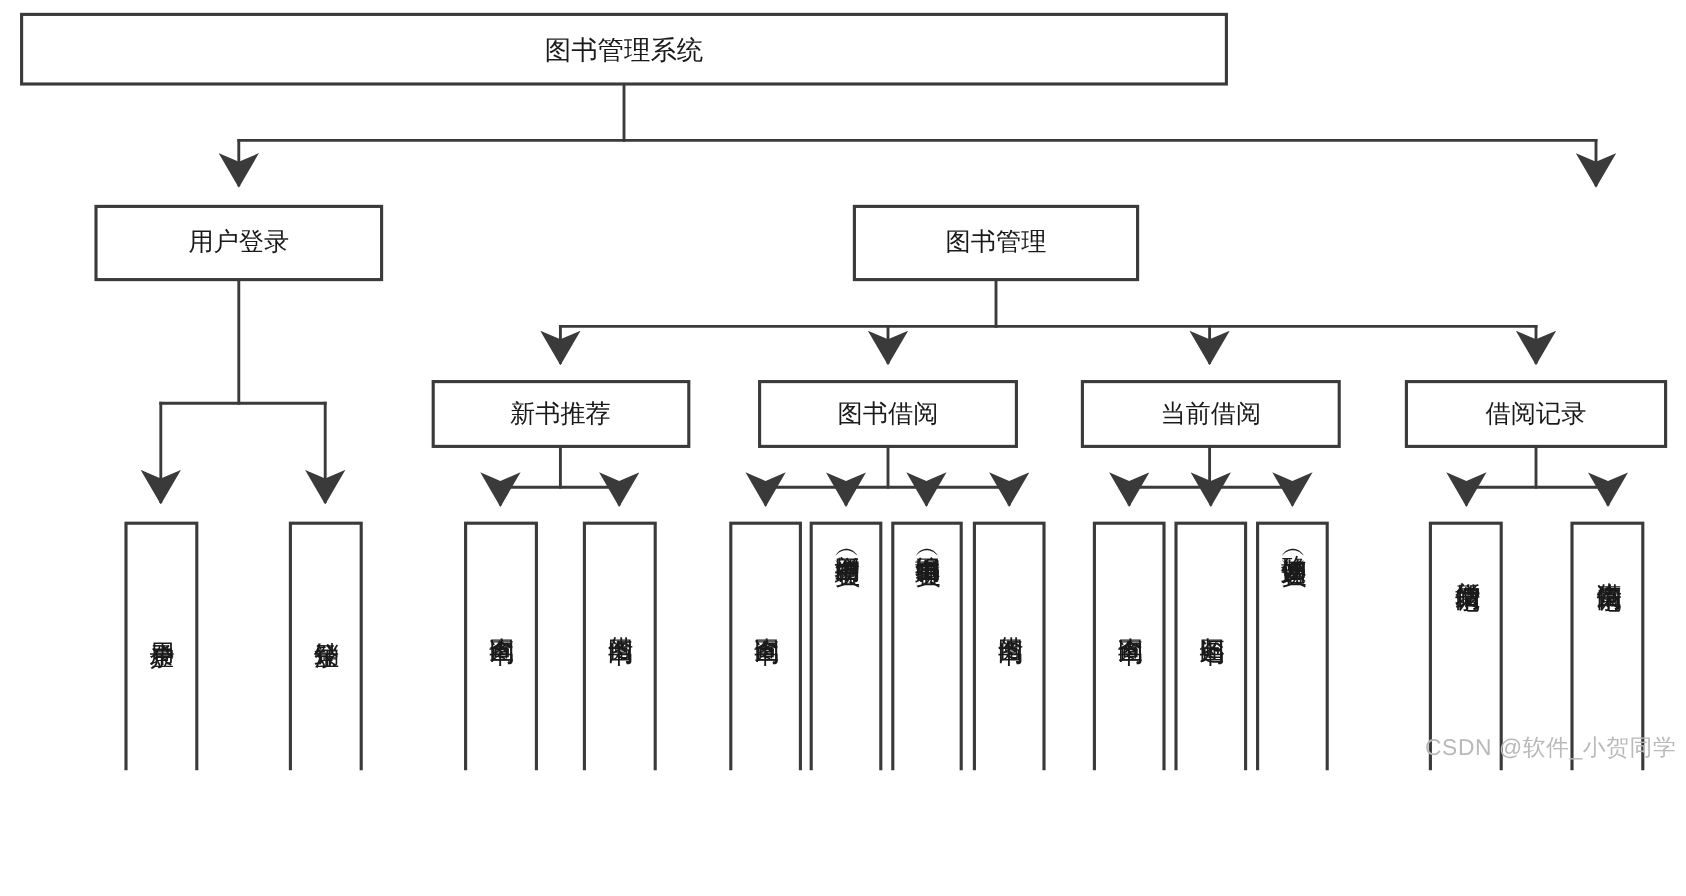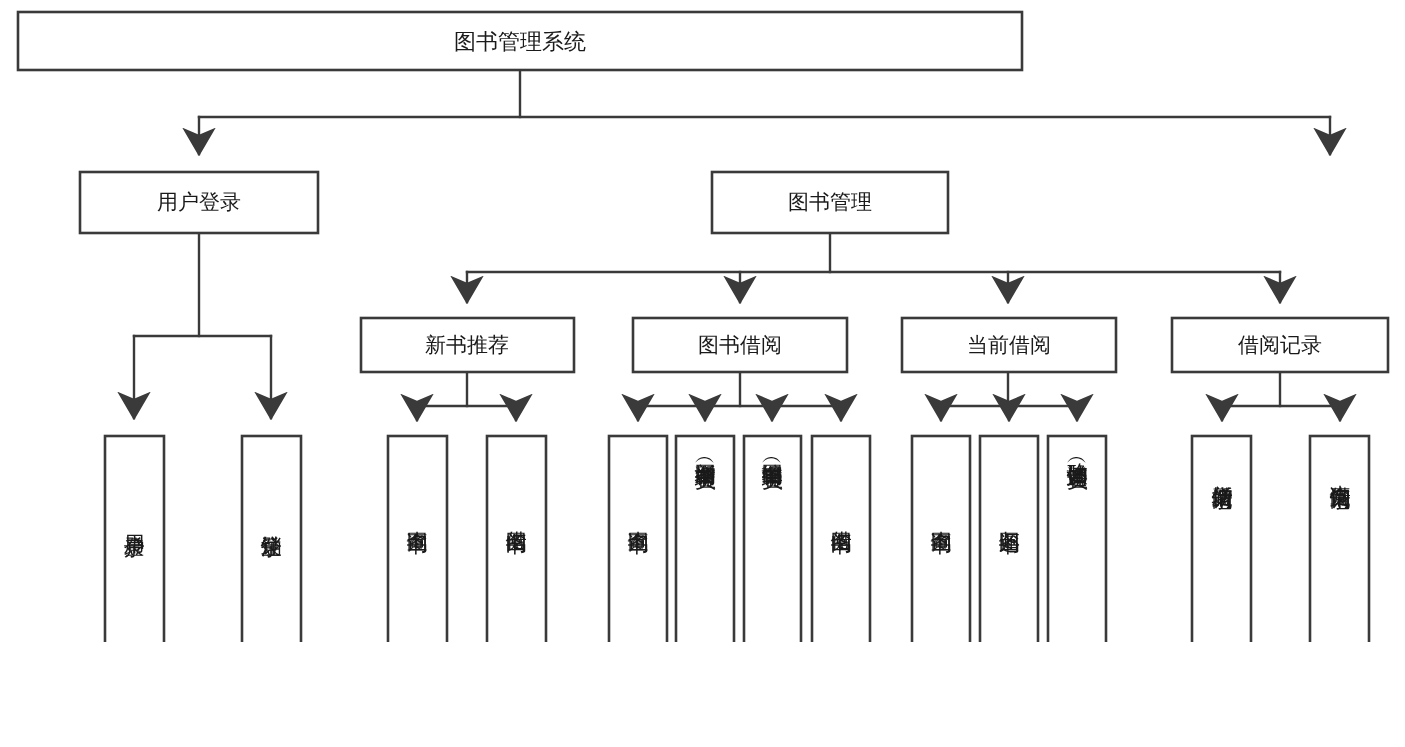--- a/index.html
+++ b/index.html
@@ -224,13 +224,14 @@
   <div class="vlabel" style="left:638px; top:514px;">查询图书</div>
   <div class="vlabel" style="left:705px; top:446px;">新增图书（管理员）</div>
   <div class="vlabel" style="left:772px; top:446px;">编辑图书（管理员）</div>
   <div class="vlabel" style="left:841px; top:514px;">借阅图书</div>
   <div class="vlabel" style="left:941px; top:514px;">查询图书</div>
   <div class="vlabel" style="left:1009px; top:514px;">归还图书</div>
   <div class="vlabel" style="left:1077px; top:446px;">确认归还（管理员）</div>
   <div class="vlabel" style="left:1222px; top:468px;">新增借阅记录</div>
   <div class="vlabel" style="left:1340px; top:468px;">查询借阅记录</div>
 
+  <div id="watermark">CSDN @软件_小贺同学</div>
 </div>
 
 </body></html>

